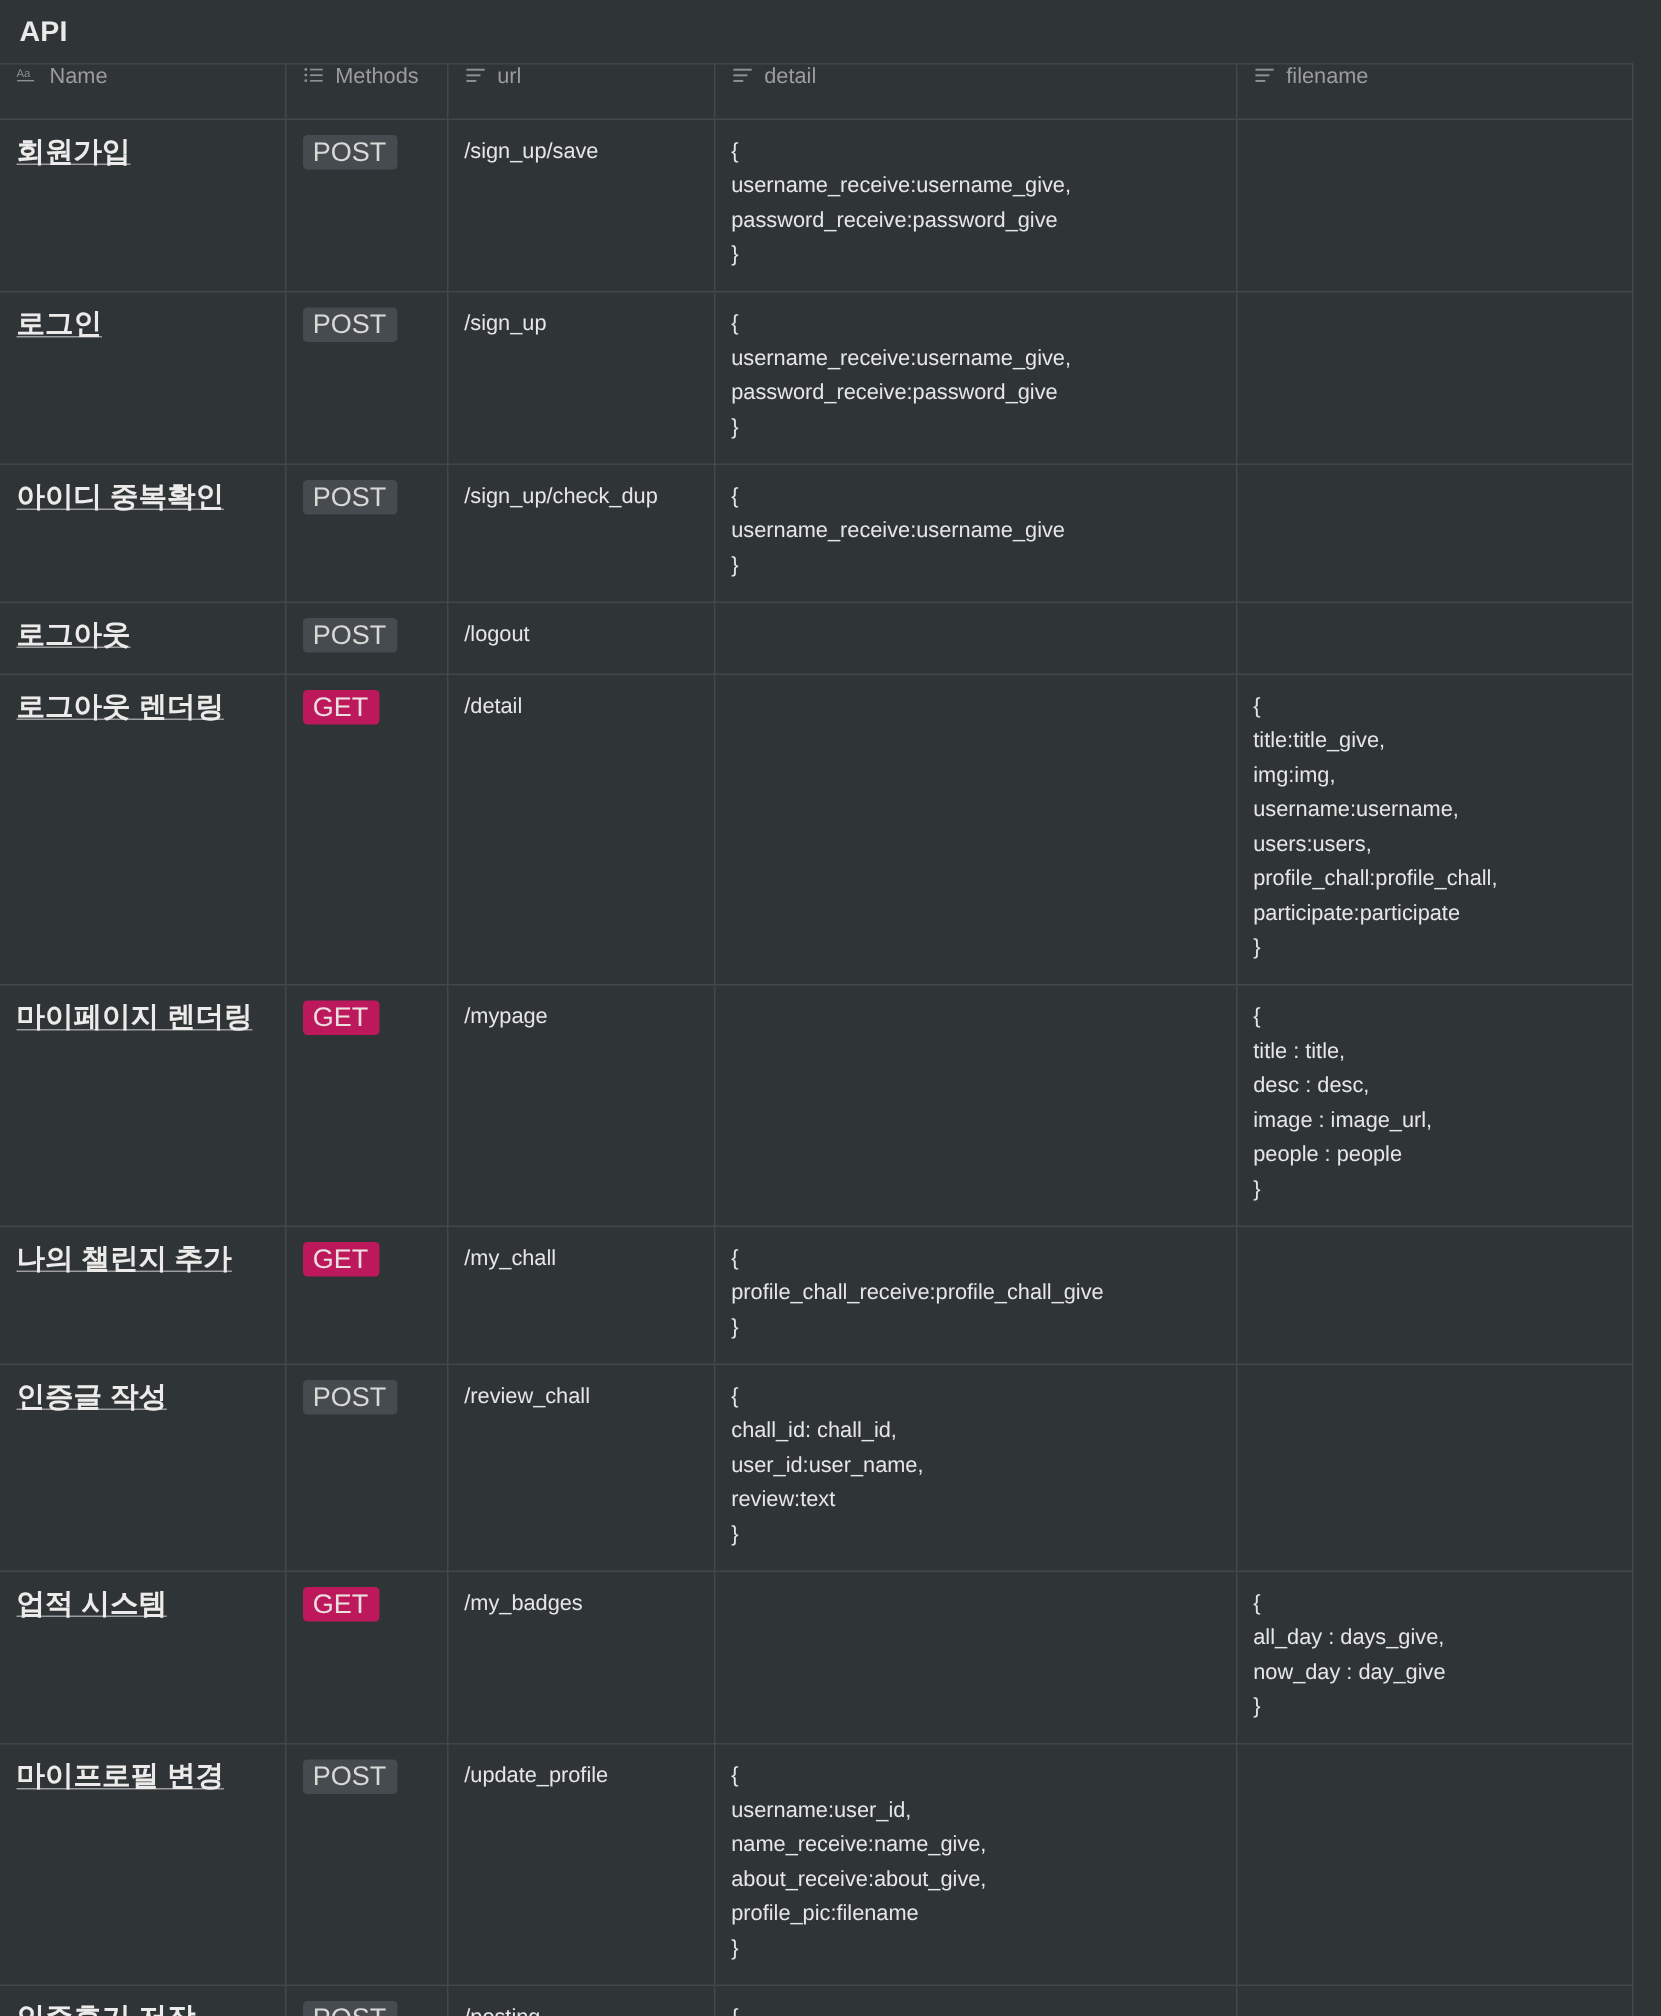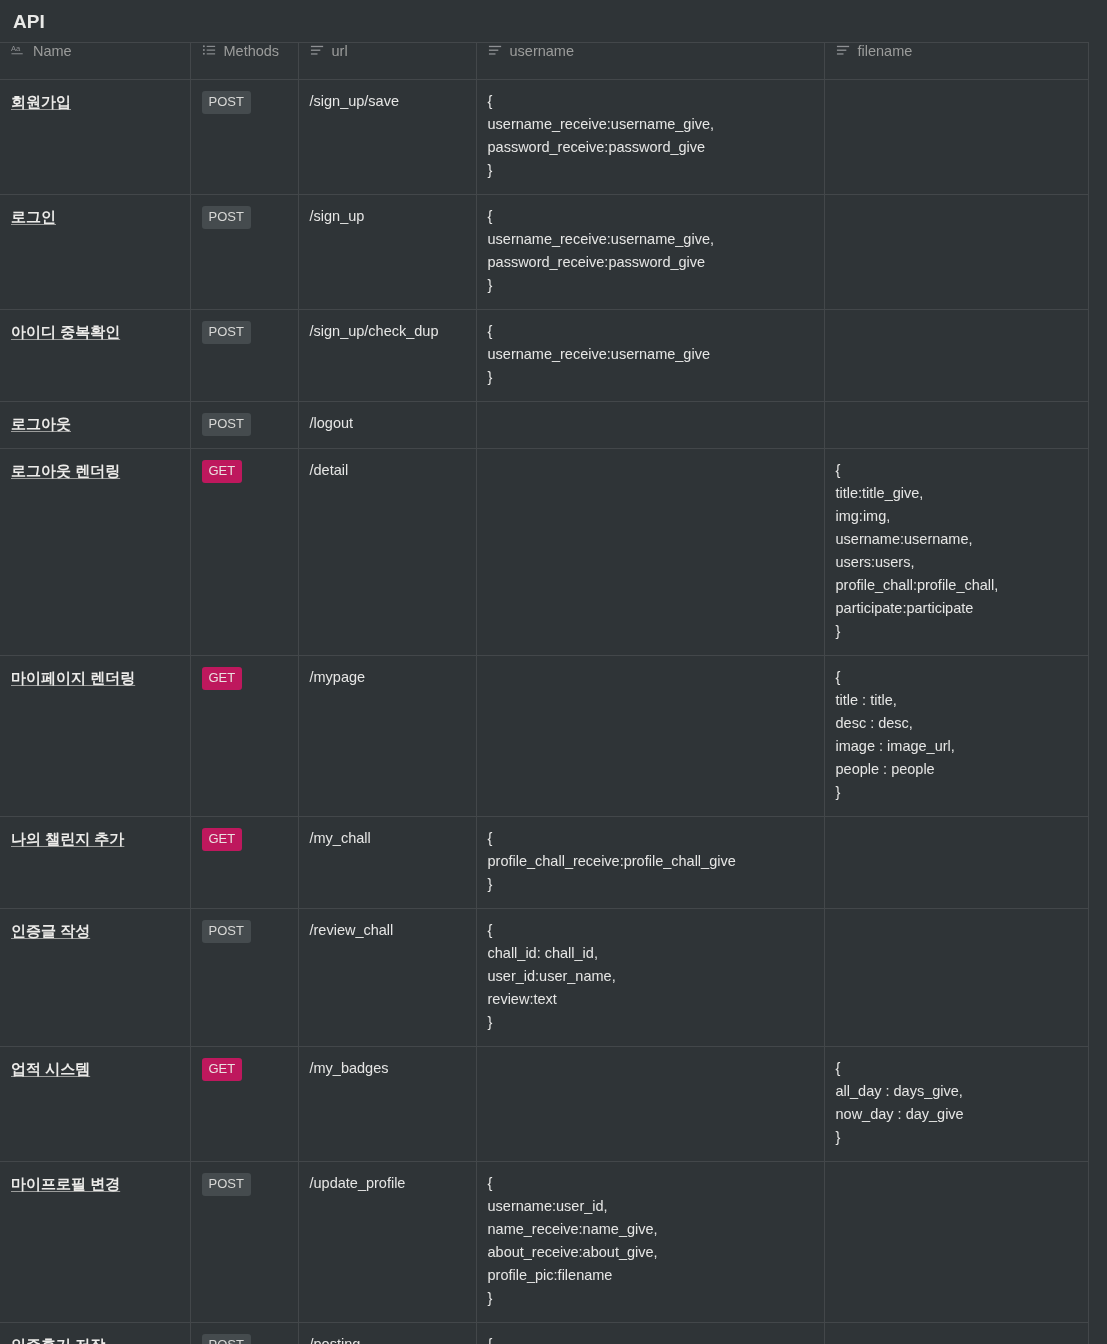--- a/index.html
+++ b/index.html
@@ -86,35 +86,35 @@
 
   tbody td {
     padding: 10px 11px 12px 11px;
     font-size: 14.5px;
     line-height: 23px;
     color: #e6e6e5;
   }
 
   .cell-name {
     font-weight: bold;
-    font-size: 15px;
+    font-size: 19px;
     color: #ecebe9;
     text-decoration: underline;
     text-underline-offset: 2px;
     text-decoration-thickness: 1px;
     text-decoration-color: #9b9c9b;
     display: inline;
     cursor: pointer;
   }
 
   .tag {
     display: inline-block;
     padding: 2px 7px 3px 7px;
     border-radius: 3px;
-    font-size: 13px;
+    font-size: 18px;
     line-height: 18px;
     white-space: nowrap;
     color: #e6e6e5;
   }
   .tag-post {
     background: #454b4e;
     color: #d8d8d6;
   }
   .tag-get {
     background: #be185d;
@@ -184,21 +184,21 @@
           </th>
           <th>
             <div class="th-inner">
               <span class="prop-icon">
                 <svg width="15" height="15" viewBox="0 0 16 16" fill="none">
                   <rect x="1" y="3" width="13" height="1.4" fill="#8f9194"></rect>
                   <rect x="1" y="7" width="10" height="1.4" fill="#8f9194"></rect>
                   <rect x="1" y="11" width="7" height="1.4" fill="#8f9194"></rect>
                 </svg>
               </span>
-              <span>username</span>
+              <span>detail</span>
             </div>
           </th>
           <th>
             <div class="th-inner">
               <span class="prop-icon">
                 <svg width="15" height="15" viewBox="0 0 16 16" fill="none">
                   <rect x="1" y="3" width="13" height="1.4" fill="#8f9194"></rect>
                   <rect x="1" y="7" width="10" height="1.4" fill="#8f9194"></rect>
                   <rect x="1" y="11" width="7" height="1.4" fill="#8f9194"></rect>
                 </svg>

